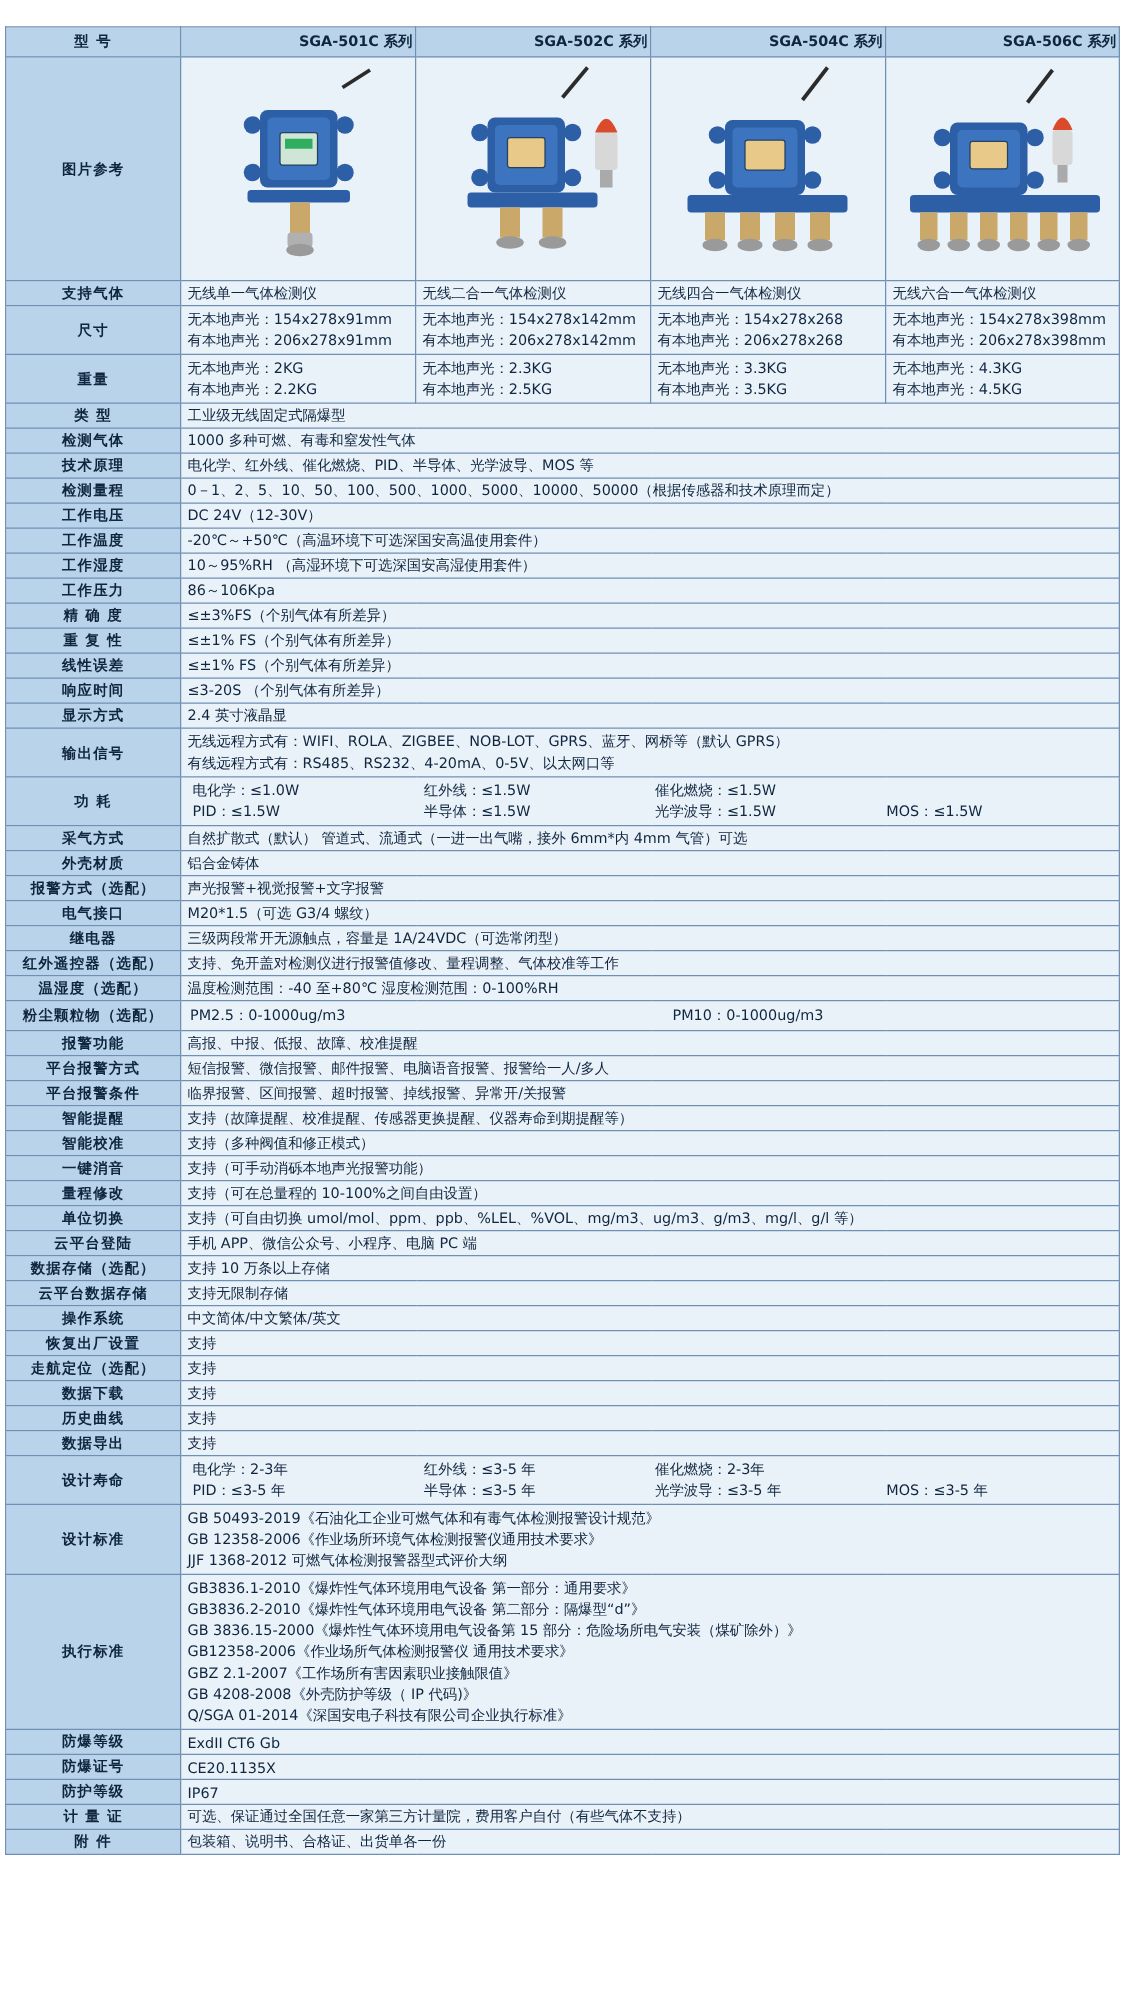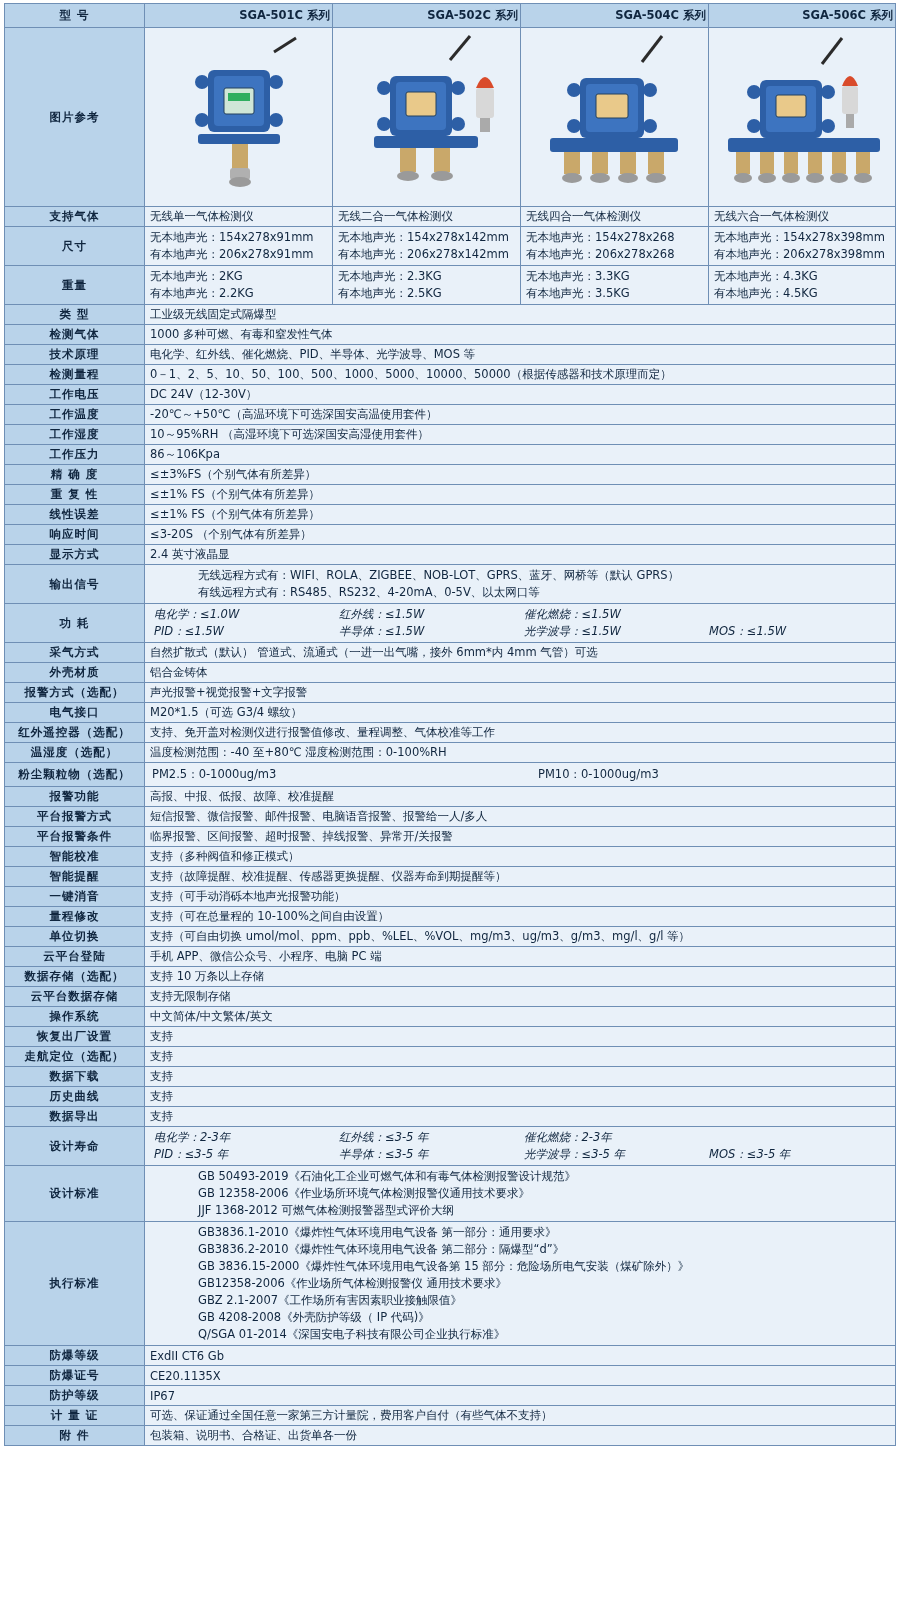--- a/index.html
+++ b/index.html
@@ -1,30 +1,30 @@
 <!DOCTYPE html>
 <html><head>
 <meta charset="utf-8">
 <style>
   html,body{margin:0;padding:0;background:#ffffff;}
   body{font-family:"DejaVu Sans","Liberation Sans",sans-serif;}
-  .page{width:899px;height:1573px;position:relative;box-sizing:border-box;padding:3px 4px 0 4px;background:#ffffff;}
+  .page{width:899px;height:1573px;position:relative;box-sizing:border-box;padding:21px 4px 0 4px;background:#ffffff;}
   table{border-collapse:collapse;width:891px;table-layout:fixed;}
   td{border:1px solid #6f8fb5;font-size:11.5px;color:#10263f;vertical-align:middle;}
   .lbl{background:#b9d3ea;text-align:center;font-weight:bold;letter-spacing:1px;padding:2px 2px;}
   .val{background:#e9f1f9;padding:2px 5px;text-align:left;}
   .val.center{text-align:left;}
   .hdr{background:#b9d3ea;text-align:right;font-weight:bold;font-size:11.5px;padding:4px 2px;}
   .photocell{background:#e9f1f9;text-align:center;padding:0;height:178px;}
   .twoline div{padding:1px 0;}
   .sub{display:flex;gap:32px;}
   .sub .c{flex:1;text-align:center;padding:2px 2px;}
-  .cols4{display:flex;font-style:italic;}
+  .cols4{display:flex;}
   .cols4 .c{flex:1;padding:1px 4px;white-space:nowrap;}
-  .rowline{padding:1px 0;margin-left:48px;}
+  .rowline{padding:1px 0;}
   .dev{position:relative;width:100%;height:100%;display:flex;align-items:flex-end;justify-content:center;}
   svg{display:block;}
 </style>
 </head>
 <body>
 
 <div class="page">
 <table>
   <colgroup>
     <col style="width:140px">
@@ -291,20 +291,24 @@
         </tr>
   <tr>
           <td class="lbl">报警方式（选配）</td>
           <td class="val" colspan="4">声光报警+视觉报警+文字报警</td>
         </tr>
   <tr>
           <td class="lbl">电气接口</td>
           <td class="val" colspan="4">M20*1.5（可选 G3/4 螺纹）</td>
         </tr>
   <tr>
+          <td class="lbl">继电器</td>
+          <td class="val" colspan="4">三级两段常开无源触点，容量是 1A/24VDC（可选常闭型）</td>
+        </tr>
+  <tr>
           <td class="lbl">红外遥控器（选配）</td>
           <td class="val" colspan="4">支持、免开盖对检测仪进行报警值修改、量程调整、气体校准等工作</td>
         </tr>
   <tr>
           <td class="lbl">温湿度（选配）</td>
           <td class="val" colspan="4">温度检测范围：-40 至+80℃  湿度检测范围：0-100%RH</td>
         </tr>
 
   <tr>
     <td class="lbl">粉尘颗粒物（选配）</td>
@@ -322,26 +326,26 @@
         </tr>
   <tr>
           <td class="lbl">平台报警方式</td>
           <td class="val" colspan="4">短信报警、微信报警、邮件报警、电脑语音报警、报警给一人/多人</td>
         </tr>
   <tr>
           <td class="lbl">平台报警条件</td>
           <td class="val" colspan="4">临界报警、区间报警、超时报警、掉线报警、异常开/关报警</td>
         </tr>
   <tr>
+          <td class="lbl">智能提醒</td>
+          <td class="val" colspan="4">支持（故障提醒、校准提醒、传感器更换提醒、仪器寿命到期提醒等）</td>
+        </tr>
+  <tr>
           <td class="lbl">智能校准</td>
           <td class="val" colspan="4">支持（多种阀值和修正模式）</td>
-        </tr>
-  <tr>
-          <td class="lbl">智能提醒</td>
-          <td class="val" colspan="4">支持（故障提醒、校准提醒、传感器更换提醒、仪器寿命到期提醒等）</td>
         </tr>
   <tr>
           <td class="lbl">一键消音</td>
           <td class="val" colspan="4">支持（可手动消砾本地声光报警功能）</td>
         </tr>
   <tr>
           <td class="lbl">量程修改</td>
           <td class="val" colspan="4">支持（可在总量程的 10-100%之间自由设置）</td>
         </tr>
   <tr>

